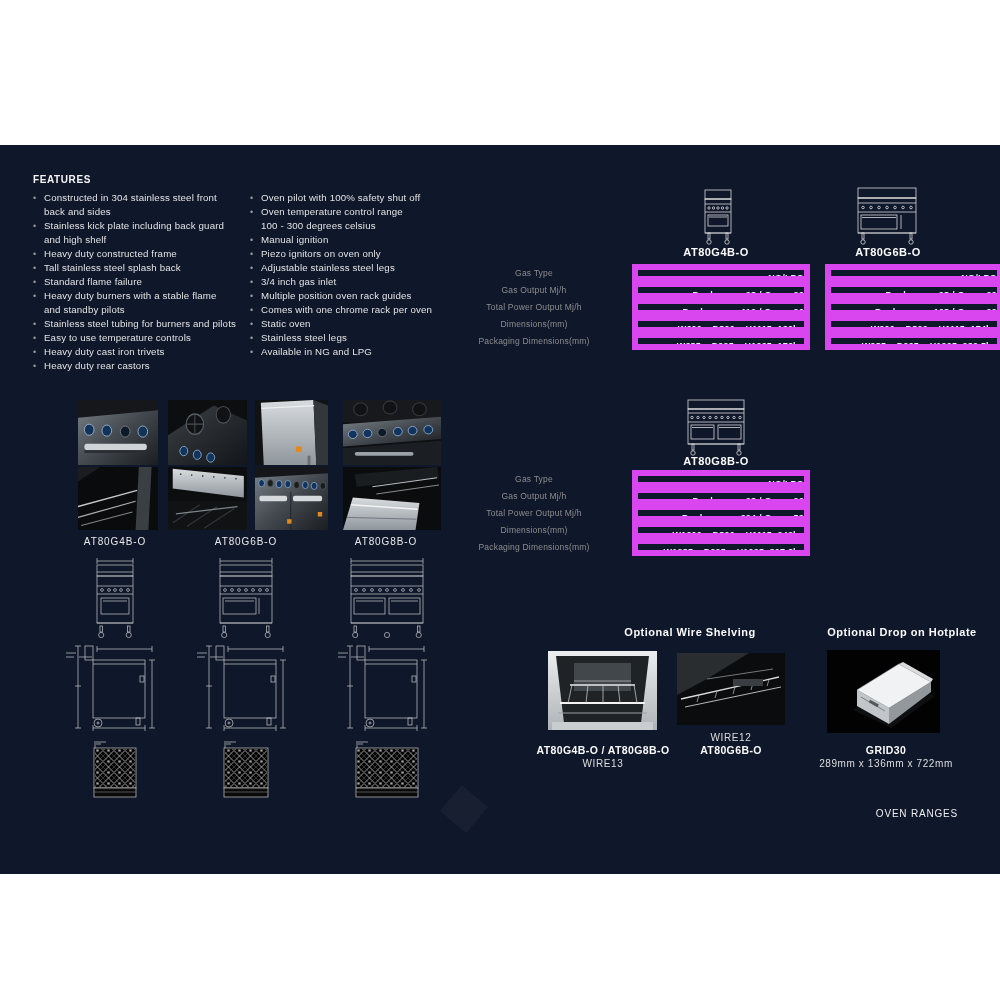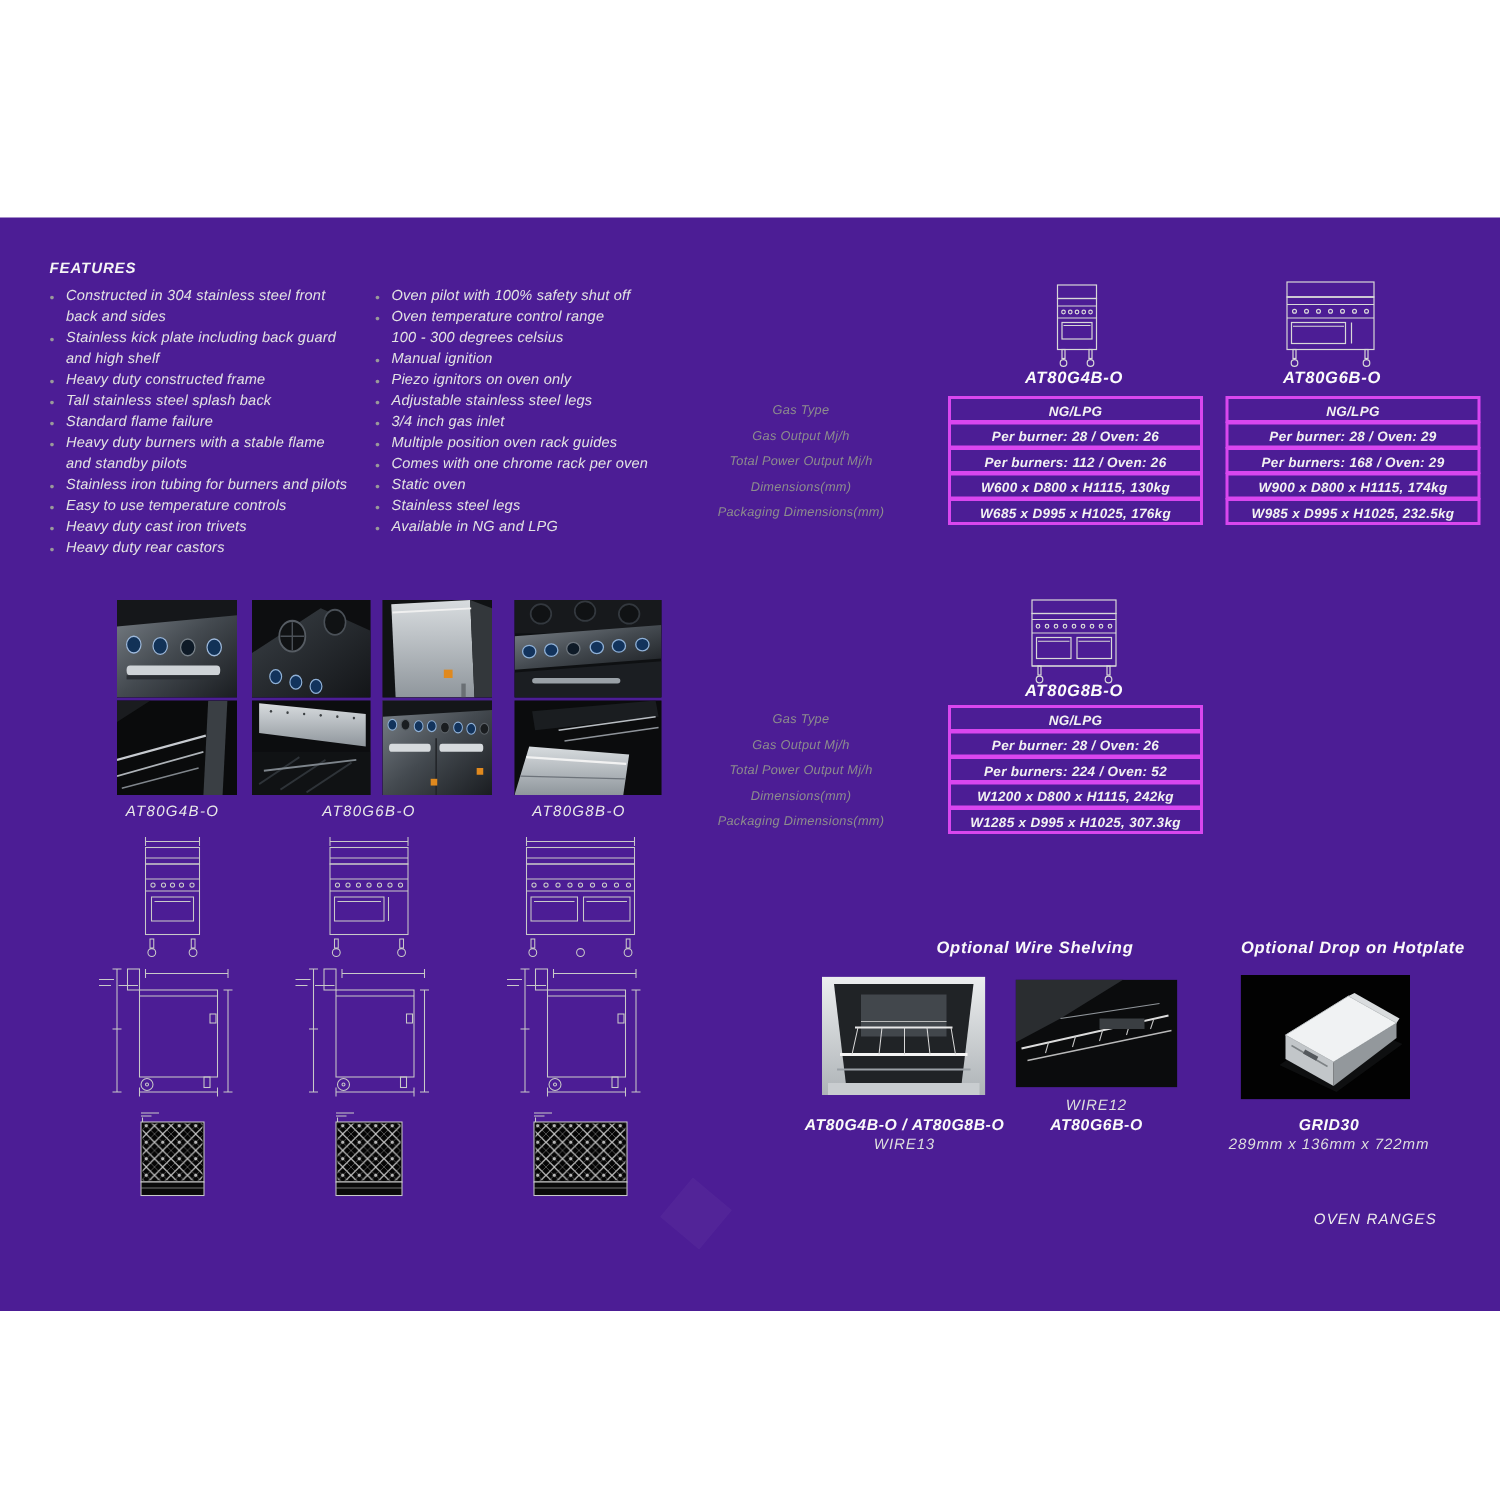--- a/index.html
+++ b/index.html
@@ -2,21 +2,21 @@
 <html><head>
 <meta charset="utf-8">
 <style>
   html,body { margin:0; padding:0; }
   body {
     width:1000px; height:1000px; background:#ffffff;
     font-family:"Liberation Sans", sans-serif;
     -webkit-font-smoothing:antialiased;
   }
   .page { position:relative; width:1000px; height:1000px; background:#ffffff; overflow:hidden; }
-  .sheet { position:absolute; left:0; top:145px; width:1000px; height:729px; background:#4c1d95;font-style:italic; }
+  .sheet { position:absolute; left:0; top:145px; width:1000px; height:729px; background:#0f172a; }
 
   
   .features-heading {
     position:absolute; left:33px; top:29px;
     font-size:10px; font-weight:bold; color:#f5f5f5; letter-spacing:0.6px;
   }
   .feature-col { position:absolute; top:46px; }
   .feature-col.c1 { left:33px; width:212px; }
   .feature-col.c2 { left:250px; width:190px; }
   .feature-item { display:flex; align-items:flex-start; }
@@ -46,22 +46,22 @@
     font-size:11px; font-weight:bold; color:#fbfbfb; letter-spacing:0.5px; white-space:nowrap;
   }
   .spec-table { position:absolute; }
   .spec-row { display:flex; height:18px; }
   .spec-row + .spec-row { margin-top:-1px; }
   .spec-label {
     width:180px; flex:0 0 180px; text-align:center; padding-right:8px;
     font-size:8.5px; color:#8d8d8d; line-height:18px; letter-spacing:0.2px;
   }
   .spec-cell {
-    width:166px; flex:0 0 166px; border:2px solid #d946ef;
-    font-size:9px; font-weight:bold; color:#f2f2f2; text-align:center; line-height:16px;
+    width:166px; flex:0 0 166px; border:6px solid #d946ef;
+    font-size:9px; font-weight:bold; color:#f2f2f2; text-align:right; line-height:16px;
     letter-spacing:0.2px; white-space:nowrap; overflow:hidden;
   }
   .spec-gap { width:15px; flex:0 0 15px; }
 
   .section-heading {
     position:absolute; transform:translateX(-50%);
     font-size:11px; font-weight:bold; color:#fafafa; letter-spacing:0.5px; white-space:nowrap;margin-left:16px;
   }
   .caption-bold {
     position:absolute; transform:translateX(-50%);
@@ -143,21 +143,21 @@
           <span class="dot">•</span>
           <span class="txt">Standard flame failure</span>
         </div>
       <div class="feature-item">
           <span class="dot">•</span>
           <span class="txt">Heavy duty burners with a stable flame
 and standby pilots</span>
         </div>
       <div class="feature-item">
           <span class="dot">•</span>
-          <span class="txt">Stainless iron tubing for burners and pilots</span>
+          <span class="txt">Stainless steel tubing for burners and pilots</span>
         </div>
       <div class="feature-item">
           <span class="dot">•</span>
           <span class="txt">Easy to use temperature controls</span>
         </div>
       <div class="feature-item">
           <span class="dot">•</span>
           <span class="txt">Heavy duty cast iron trivets</span>
         </div>
       <div class="feature-item">

